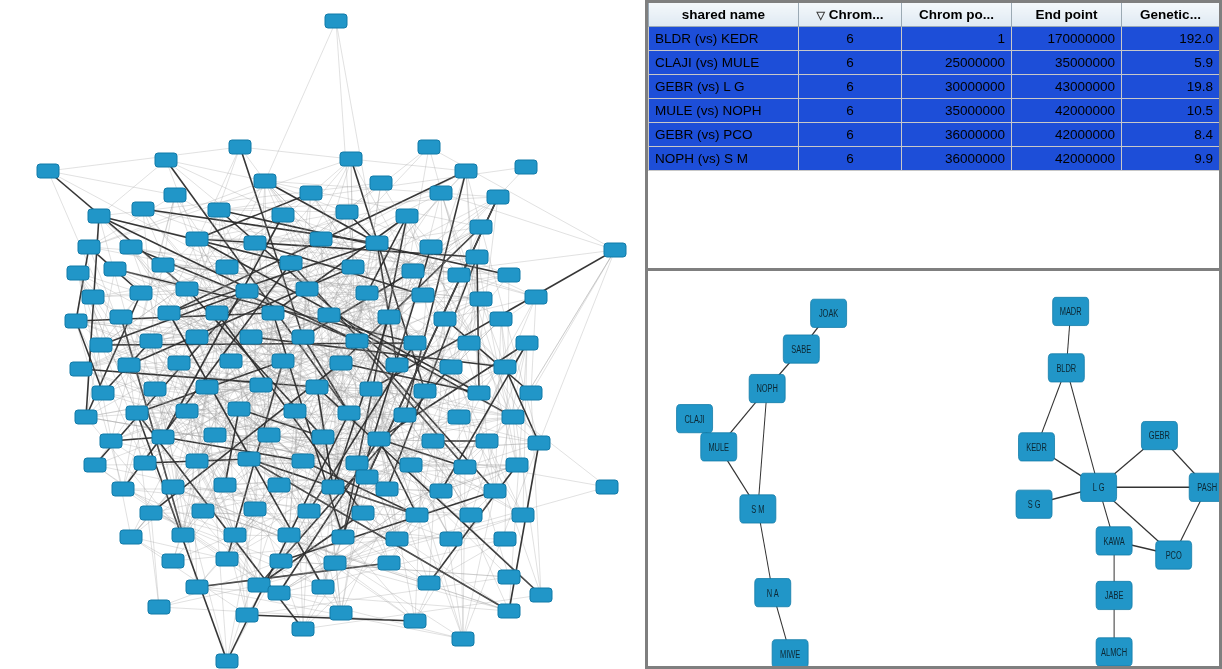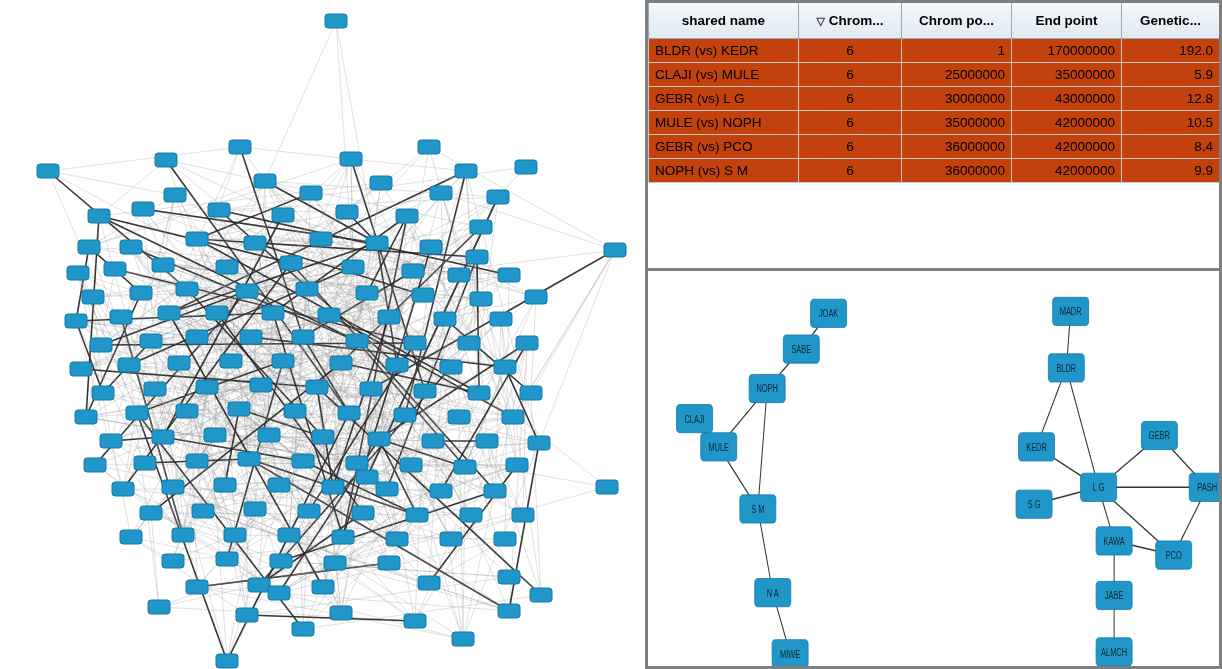--- a/index.html
+++ b/index.html
@@ -48,32 +48,32 @@
     color: #000;
     table-layout: fixed;
   }
   table.data-table th {
     background: linear-gradient(to bottom, #f4f8fb 0%, #dfe9f2 100%);
     border: 1px solid #9aa9b5;
     border-top: none;
     font-weight: bold;
     font-size: 13.5px;
     height: 21px;
-    padding: 7px 6px;
+    padding: 1px 6px;
     text-align: center;
     white-space: nowrap;
     overflow: hidden;
   }
   table.data-table td {
     border: 1px solid #c8c8c8;
     height: 21px;
     padding: 1px 6px;
     white-space: nowrap;
     overflow: hidden;
-    background: #c2410c;
+    background: #1d4ed8;
   }
   td.c-name  { text-align: left; }
   td.c-num   { text-align: right; }
   td.c-chrom { text-align: center; }
   .filter-glyph {
     display: inline-block;
     font-size: 11px;
     color: #3a3a3a;
     margin-right: 4px;
     vertical-align: middle;
@@ -1414,21 +1414,21 @@
           <td class="c-chrom">6</td>
           <td class="c-num">25000000</td>
           <td class="c-num">35000000</td>
           <td class="c-num">5.9</td>
         </tr>
         <tr>
           <td class="c-name">GEBR (vs) L G</td>
           <td class="c-chrom">6</td>
           <td class="c-num">30000000</td>
           <td class="c-num">43000000</td>
-          <td class="c-num">12.8</td>
+          <td class="c-num">19.8</td>
         </tr>
         <tr>
           <td class="c-name">MULE (vs) NOPH</td>
           <td class="c-chrom">6</td>
           <td class="c-num">35000000</td>
           <td class="c-num">42000000</td>
           <td class="c-num">10.5</td>
         </tr>
         <tr>
           <td class="c-name">GEBR (vs) PCO</td>

